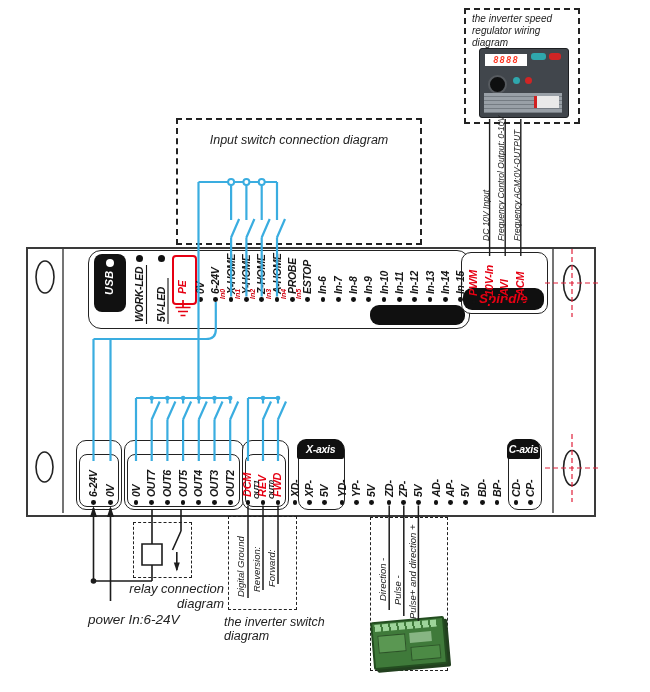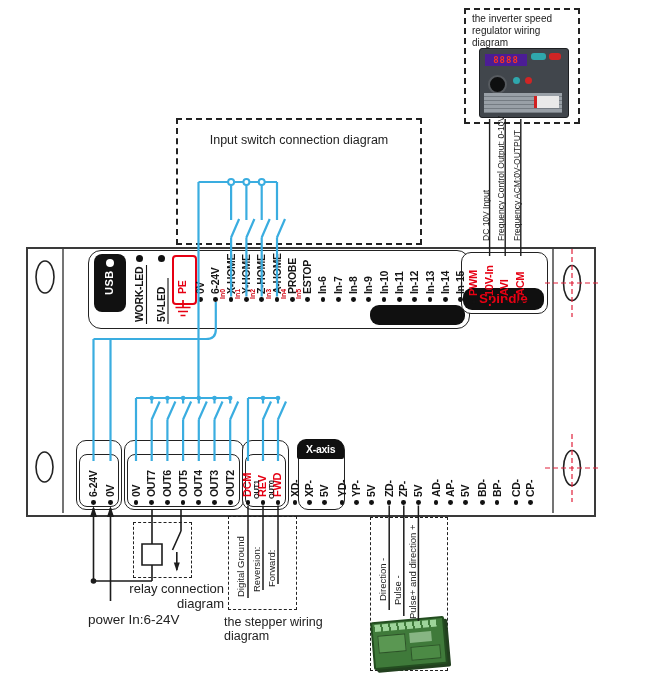--- a/index.html
+++ b/index.html
@@ -1,17 +1,17 @@
 <!DOCTYPE html>
 <html><head>
 <meta charset="utf-8">
 <style>
   html,body{margin:0;padding:0;background:#fff;}
   #page{position:relative;width:650px;height:692px;background:#fff;overflow:hidden;
-        font-family:"Liberation Sans",sans-serif;color:#161616;}
+        font-family:"Liberation Sans",sans-serif;color:#161616;font-style:italic;}
   .abs{position:absolute;}
   .dashed{position:absolute;border:2px dashed #222;background:transparent;}
   .vl{position:absolute;transform-origin:0 0;transform:rotate(-90deg);white-space:nowrap;
       font-weight:bold;font-size:10.5px;letter-spacing:-0.3px;color:#161616;line-height:1;}
   .vl.red{color:#e60013;}
   .vl.sub{font-size:7px;color:#d00010;letter-spacing:0;}
   .vl.subblk{font-size:7.5px;color:#161616;letter-spacing:-0.4px;}
   .vl.big{font-size:11px;}
   .vl.white{color:#fff;font-size:11px;letter-spacing:0.5px;}
   .vl.ann{font-weight:normal;font-size:9.5px;letter-spacing:0;color:#222;}
@@ -21,21 +21,21 @@
   .grp{position:absolute;border:1.6px solid #222;border-radius:10px;background:#fff;}
   .grpi{position:absolute;border:1.4px solid #222;border-radius:8px;background:transparent;}
   .axgrp{position:absolute;top:440px;height:68px;border:1.6px solid #222;border-radius:10px;background:#fff;}
   .axhdr{position:absolute;left:-1.6px;top:-1.6px;height:20px;background:#101010;color:#fff;
          font-weight:bold;font-size:10.5px;text-align:center;line-height:20px;
          border-radius:9px 9px 2px 2px;letter-spacing:-0.3px;}
   .blkbar{position:absolute;background:#101010;border-radius:9px;}
   .anntext{position:absolute;font-size:13px;color:#222;line-height:1.12;}
   .vfd{position:absolute;left:13px;top:38px;width:88px;height:68px;background:#41464c;
        border:1.5px solid #1d1f22;border-radius:3px;}
-  .vfd-display{position:absolute;left:5px;top:5px;width:42px;height:12px;background:#4c1d95;
+  .vfd-display{position:absolute;left:5px;top:5px;width:42px;height:12px;background:#ffffff;
        color:#ff3420;font-family:"DejaVu Sans Mono",monospace;font-weight:bold;font-size:9px;
        text-align:center;line-height:12px;letter-spacing:1px;}
   .vfd-pill{position:absolute;border-radius:3px;height:7px;}
   .vfd-knob{position:absolute;left:8px;top:26px;width:15px;height:15px;border-radius:50%;
        background:#0e0f10;border:2px solid #565a5f;}
   .vfd-btn{position:absolute;width:7px;height:7px;border-radius:50%;}
   .vfd-lower{position:absolute;left:4px;top:44px;width:78px;height:20px;background:#99a0a7;
        background-image:repeating-linear-gradient(#99a0a7 0 3px,#757c83 3px 4px);}
   .vfd-sticker{position:absolute;left:50px;top:3px;width:22px;height:12px;background:#e9e9e9;
        border-left:3px solid #d02020;}
@@ -92,40 +92,43 @@
 
   <div class="grp" style="left:124px;top:440px;width:118px;height:68px"></div>
   <div class="grpi" style="left:127px;top:454px;width:111px;height:51px"></div>
 
   <div class="grp" style="left:242px;top:440px;width:45px;height:68px"></div>
   <div class="grpi" style="left:244.5px;top:454px;width:39px;height:51px"></div>
 
   <div class="axgrp" style="left:298px;width:45px">
     <div class="axhdr" style="width:46.5px">X-axis</div>
     </div>
+  <div class="axgrp" style="left:507.5px;width:32px">
+    <div class="axhdr" style="width:33.5px">C-axis</div>
+    </div>
 
   <div class="dashed" style="left:133px;top:522px;width:57px;height:54px;border-width:1.8px"></div>
   <div class="dashed" style="left:228px;top:516px;width:67px;height:92px;border-width:1.8px"></div>
   <div class="dashed" style="left:370px;top:517px;width:76px;height:152px;border-width:1.8px"></div>
 
   <div class="abs" style="left:372px;top:619px;width:70px;height:44px;transform:rotate(-5deg);
        background:#3f7a3a;border:2px solid #234d20;border-radius:2px;box-shadow:3px 3px 0 #22401f">
     <div class="abs" style="left:2px;top:1px;width:62px;height:7px;background:repeating-linear-gradient(90deg,#9ed49a 0 6px,#3f7a3a 6px 8px)"></div>
     <div class="abs" style="left:4px;top:12px;width:26px;height:16px;background:#5a9752;border:1px solid #2c5428"></div>
     <div class="abs" style="left:36px;top:12px;width:22px;height:10px;background:#87b583"></div>
     <div class="abs" style="left:36px;top:26px;width:28px;height:12px;background:#4c8a45;border:1px solid #2c5428"></div>
   </div>
 
   <div class="anntext" style="left:108px;top:582px;width:116px;text-align:right">
     <div>relay connection</div>
     <div>diagram</div>
   </div>
   <div class="anntext" style="left:88px;top:612px;font-size:13.5px">power In:6-24V</div>
   <div class="anntext" style="left:224px;top:615px;width:115px;font-size:12.5px">
-    <div>the stepper wiring</div>
+    <div>the inverter switch</div>
     <div>diagram</div>
   </div>
 
   <div id="gen" class="abs" style="left:0;top:0;width:650px;height:692px">
       <div class="vl" style="left: 195px; top: 293.5px;">0V</div>
       <div class="tdot" style="left: 198.1px; top: 297.1px;"></div>
       <div class="vl" style="left: 210.3px; top: 293.5px;">6-24V</div>
       <div class="tdot" style="left: 213.4px; top: 297.1px;"></div>
       <div class="vl" style="left: 225.6px; top: 293.5px;">X-HOME</div>
       <div class="vl sub" style="left: 218.6px; top: 298.5px;">In0</div>

